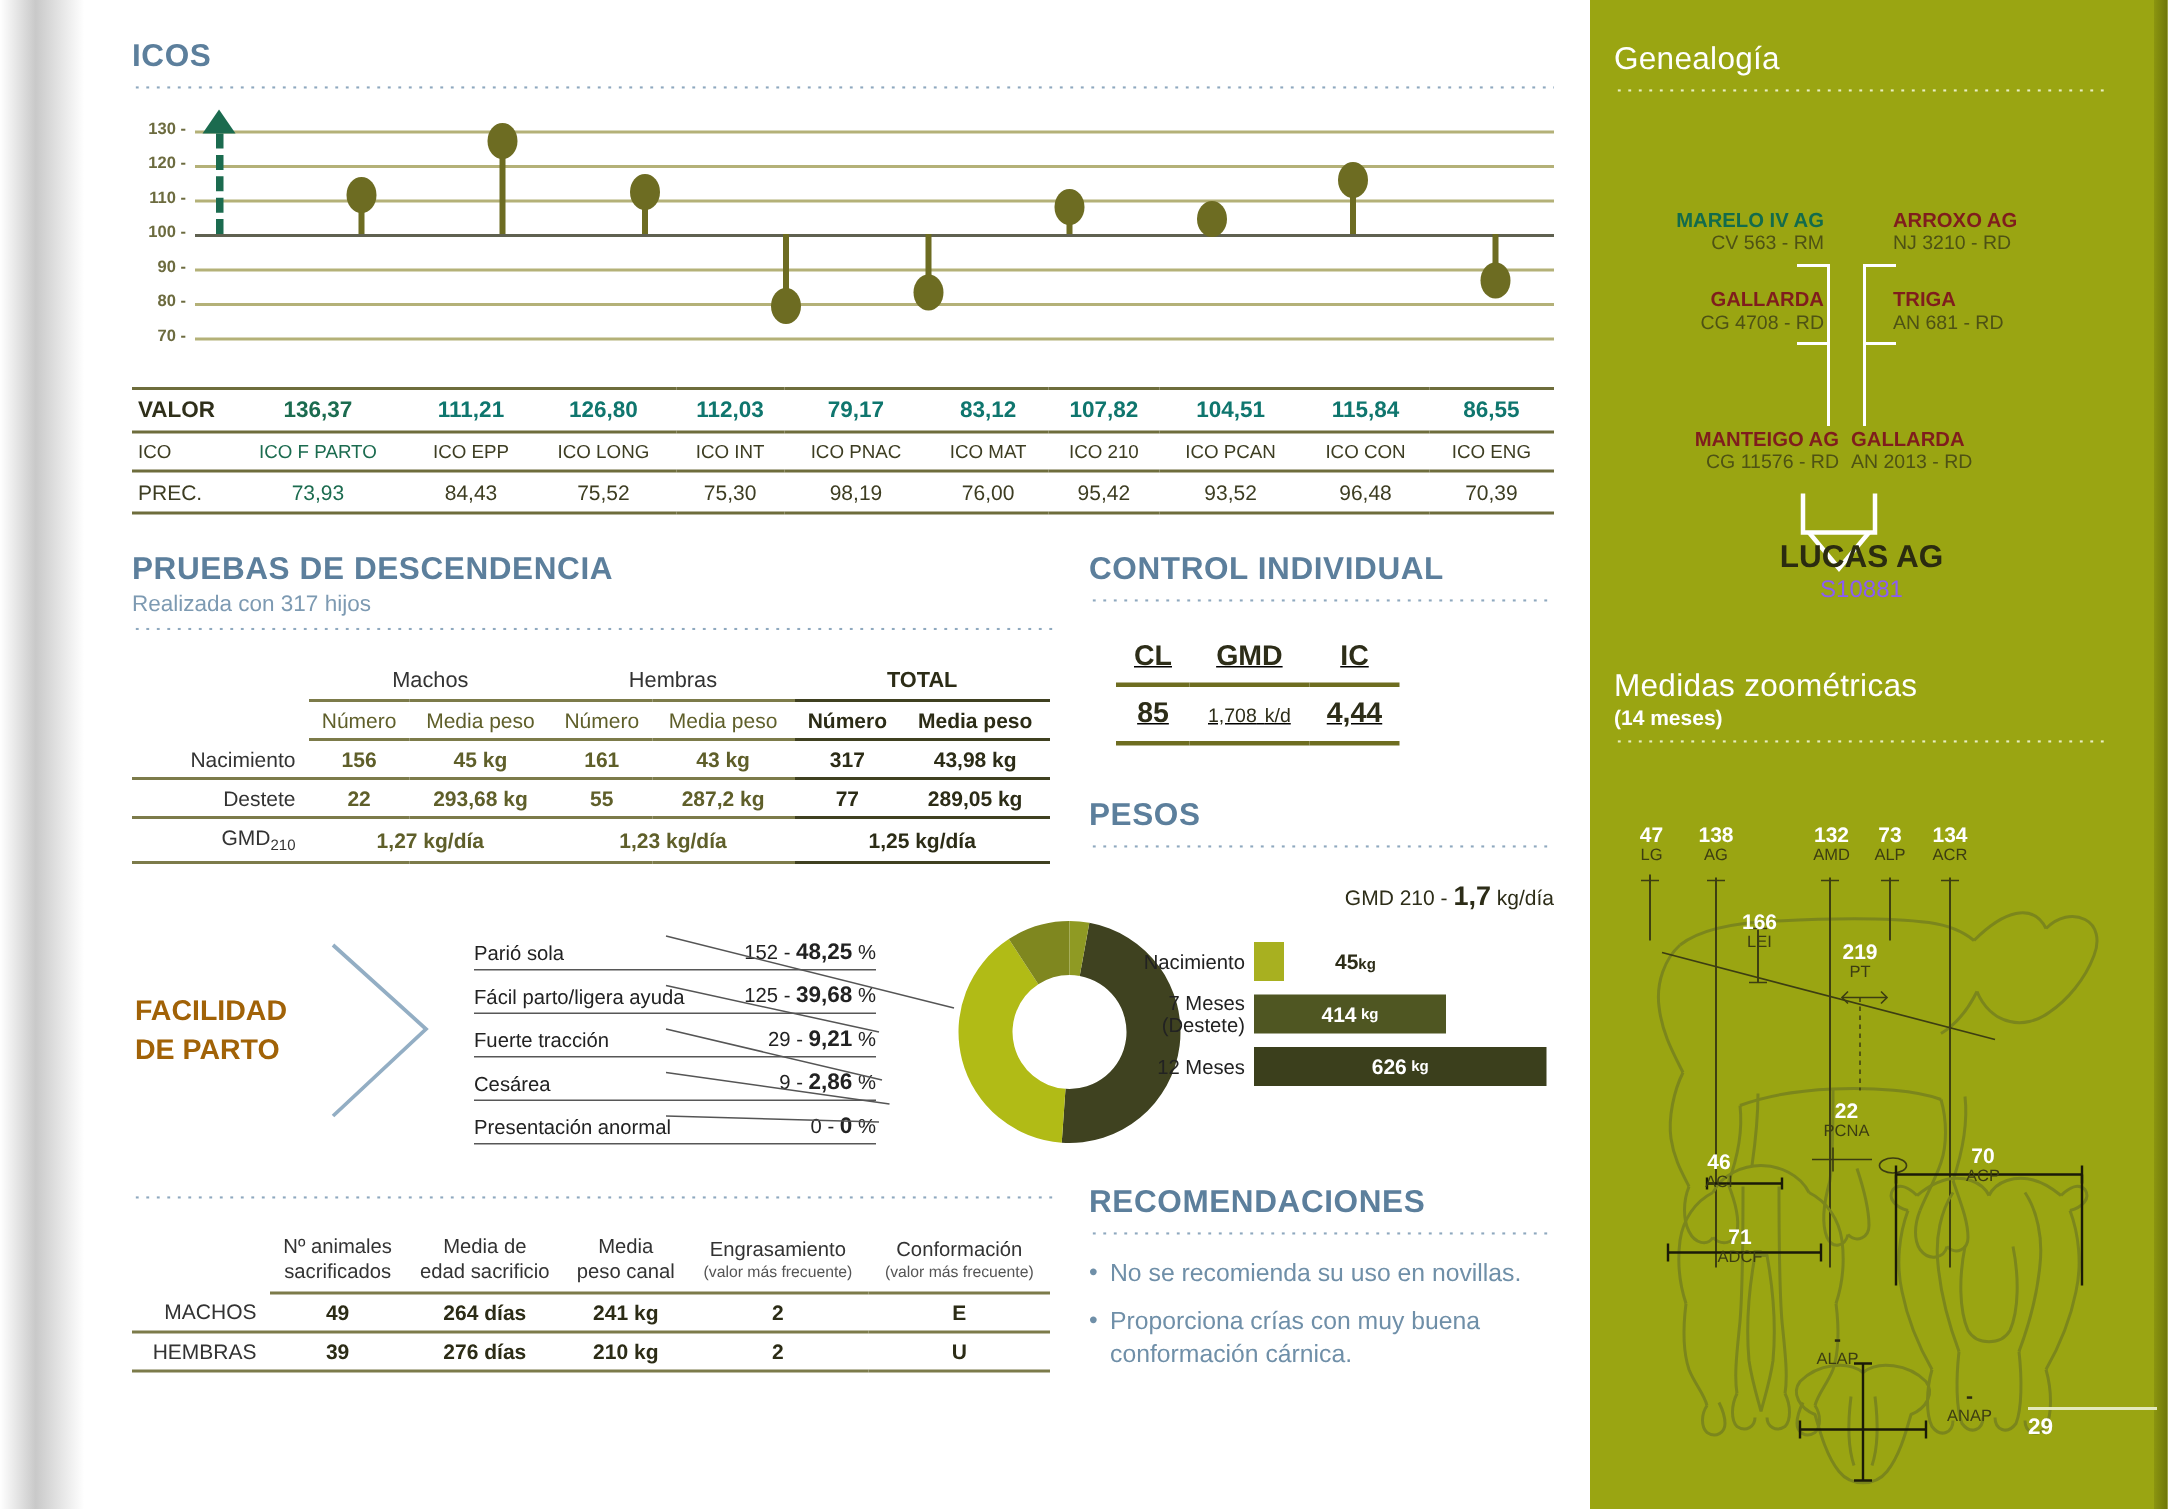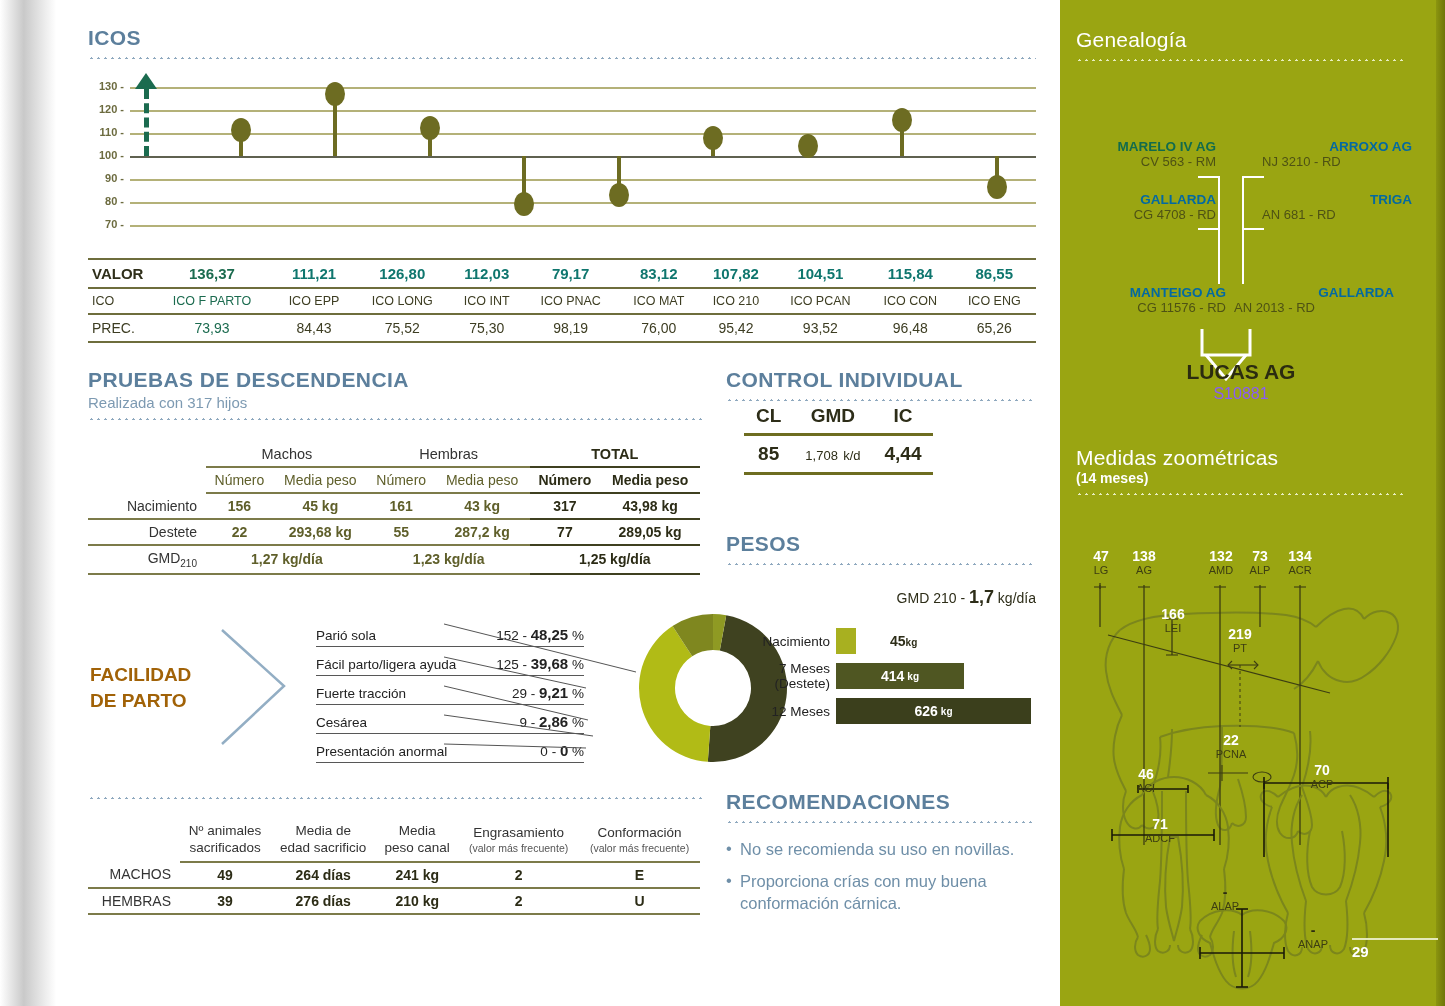--- a/index.html
+++ b/index.html
@@ -93,21 +93,21 @@
   #sacr{ position:absolute; left:0; top:790px; width:618px; }
   #sacr-table{ margin-top:20px; border-collapse:collapse; width:612px; }
   #sacr-table td{ text-align:center; font-size:14px; padding:4px 3px; color:#2c2c16;}
   #sacr-table .hdr{ font-size:13.5px; color:#333; font-weight:normal; line-height:1.25; }
   #sacr-table .hdr small{ font-size:10.5px; color:#555; display:block; }
   #sacr-table .rowlabel{ text-align:right; padding-right:9px; font-size:14px; color:#333; width:92px;}
   #sacr-table .v{ font-weight:bold; }
 
   
   #ctrl{ position:absolute; left:638px; top:368px; width:310px; }
-  #ctrl-table{ margin-left:18px; border-collapse:collapse; }
+  #ctrl-table{ margin-top:22px; margin-left:18px; border-collapse:collapse;text-decoration:underline; }
   #ctrl-table td{ text-align:center; padding:4px 12px; }
   #ctrl-table .ch{ font-size:19px; font-weight:bold; color:#2d2d18; padding-bottom:6px;}
   #ctrl-table .cv{ font-size:19px; font-weight:bold; color:#2d2d18; padding-top:7px; padding-bottom:7px;}
   #ctrl-table .cv span{ font-size:13px; font-weight:normal; }
   .cbar{ border-bottom:3px solid #6e6d20; }
 
   
   #pesos{ position:absolute; left:638px; top:532px; width:310px; }
   #gmd210{ text-align:right; font-size:14px; color:#2d2d18; margin-top:22px; }
   #gmd210 b{ font-size:18px; }
@@ -126,21 +126,21 @@
             padding-left:14px; position:relative; }
   #reco li:before{ content:"•"; position:absolute; left:0; top:-1px; }
 
   
   .side-h{ color:#ffffff; font-size:21px; font-weight:normal; letter-spacing:.2px; }
   .side-sub{ color:#ffffff; font-size:14px; font-weight:bold; }
   #gen{ position:absolute; left:1076px; top:28px; width:330px; }
   #gen-tree{ position:relative; height:275px; margin-top:26px; font-size:13px; }
   .gname{ font-weight:bold; font-size:13.5px; }
   .gcode{ font-size:13px; }
-  .gdark{ color:#0369a1;text-align:right; }
+  .gdark{ color:#7f1d1d; }
   .gmid{ color:#4e5214; }
   .ggreen{ color:#126b4c; }
   .gconn{ position:absolute; background:#ffffff; }
   #gchild{ position:absolute; left:0; top:332px; width:330px; text-align:center; }
   #gchild .cn{ font-size:21px; font-weight:bold; color:#2b2b10; }
   #gchild .cc{ font-size:16px; color:#8b5cf6; margin-top:1px; }
 
   #zoo{ position:absolute; left:1076px; top:446px; width:330px; }
   #zoo-fig{ position:relative; width:352px; height:430px; margin-top:20px; margin-left:-4px;}
   .zlabel{ position:absolute; text-align:center; }
@@ -234,21 +234,21 @@
       <td class="lbl">PREC.</td>
       <td class="hl">73,93</td>
       <td>84,43</td>
       <td>75,52</td>
       <td>75,30</td>
       <td>98,19</td>
       <td>76,00</td>
       <td>95,42</td>
       <td>93,52</td>
       <td>96,48</td>
-      <td>65,26</td>
+      <td>70,39</td>
     </tr>
   </tbody>
     </table>
 
   <div id="desc">
     <div class="sec-h">PRUEBAS DE DESCENDENCIA</div>
     <div class="sec-sub">Realizada con 317 hijos</div>
     <div class="dotline"></div>
 
     <table id="desc-table">

